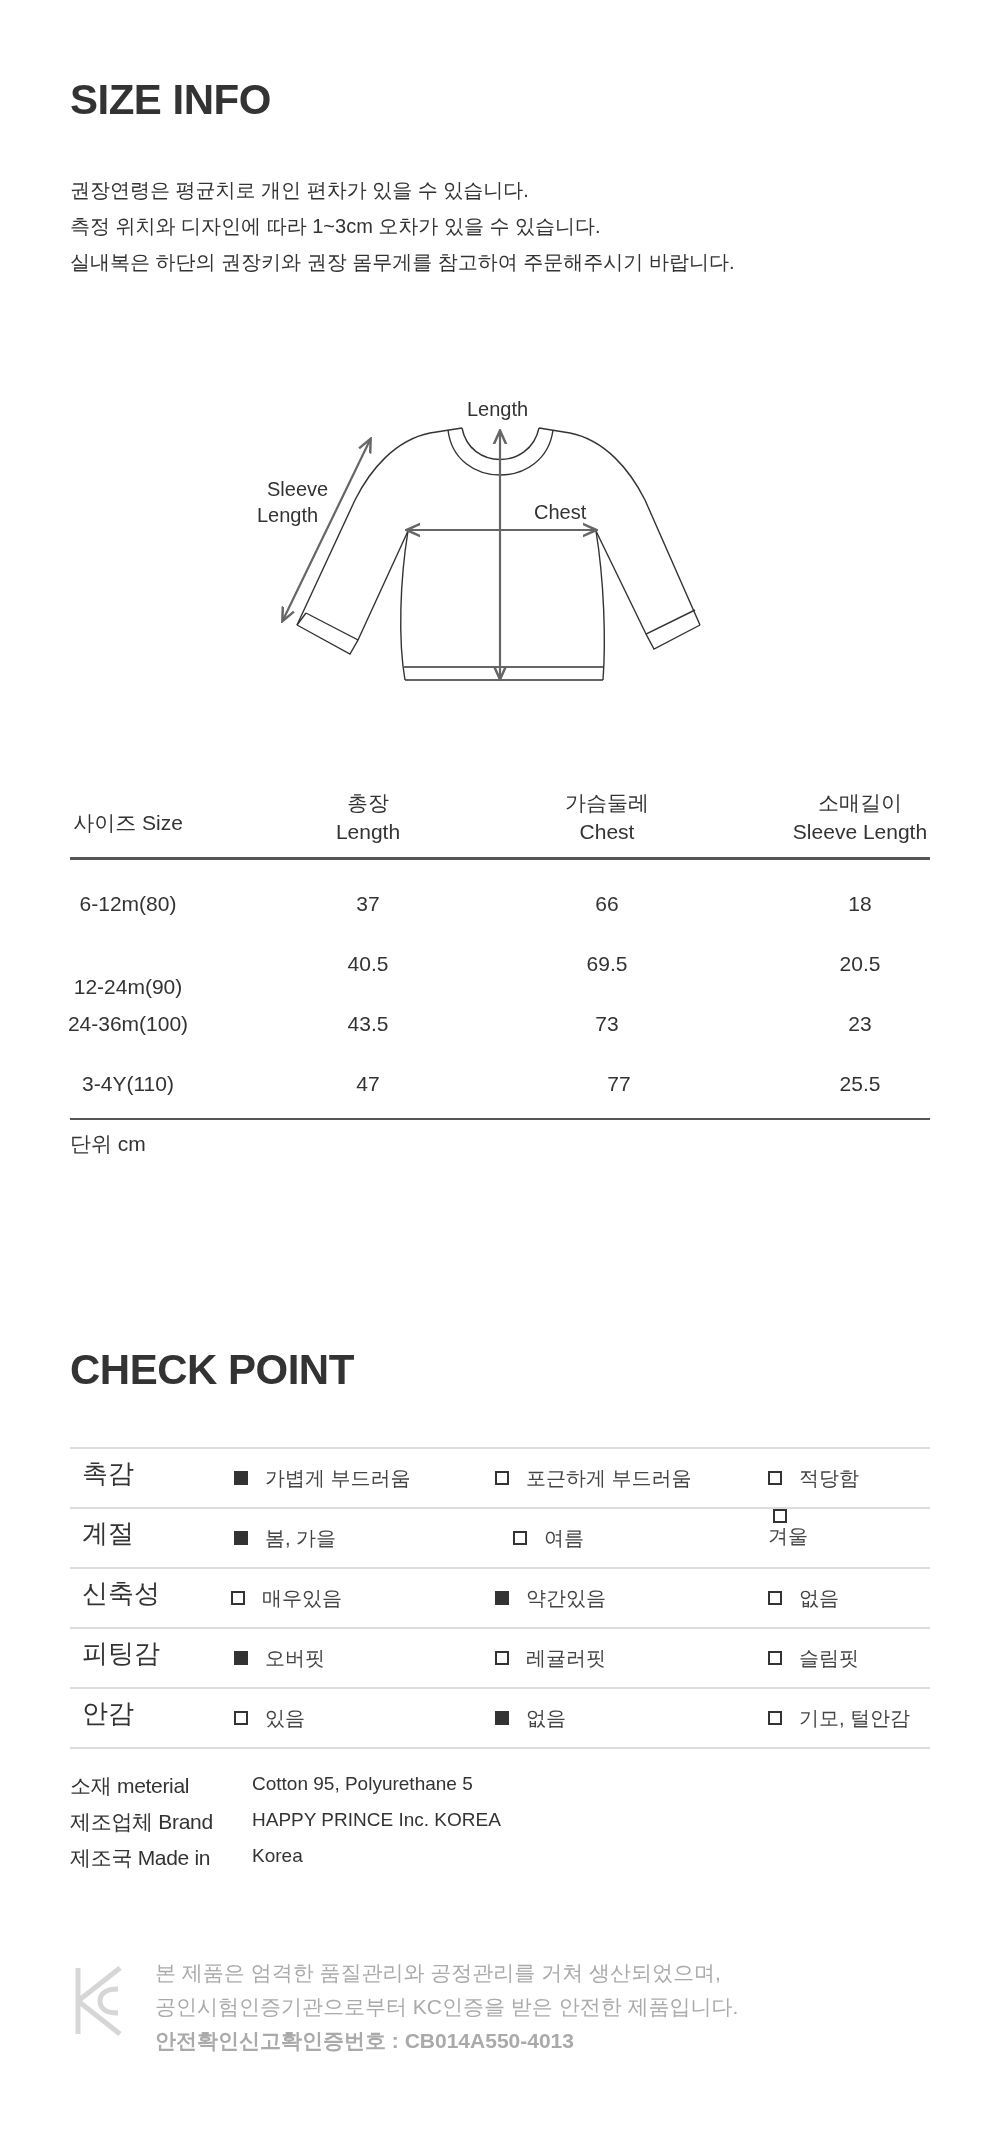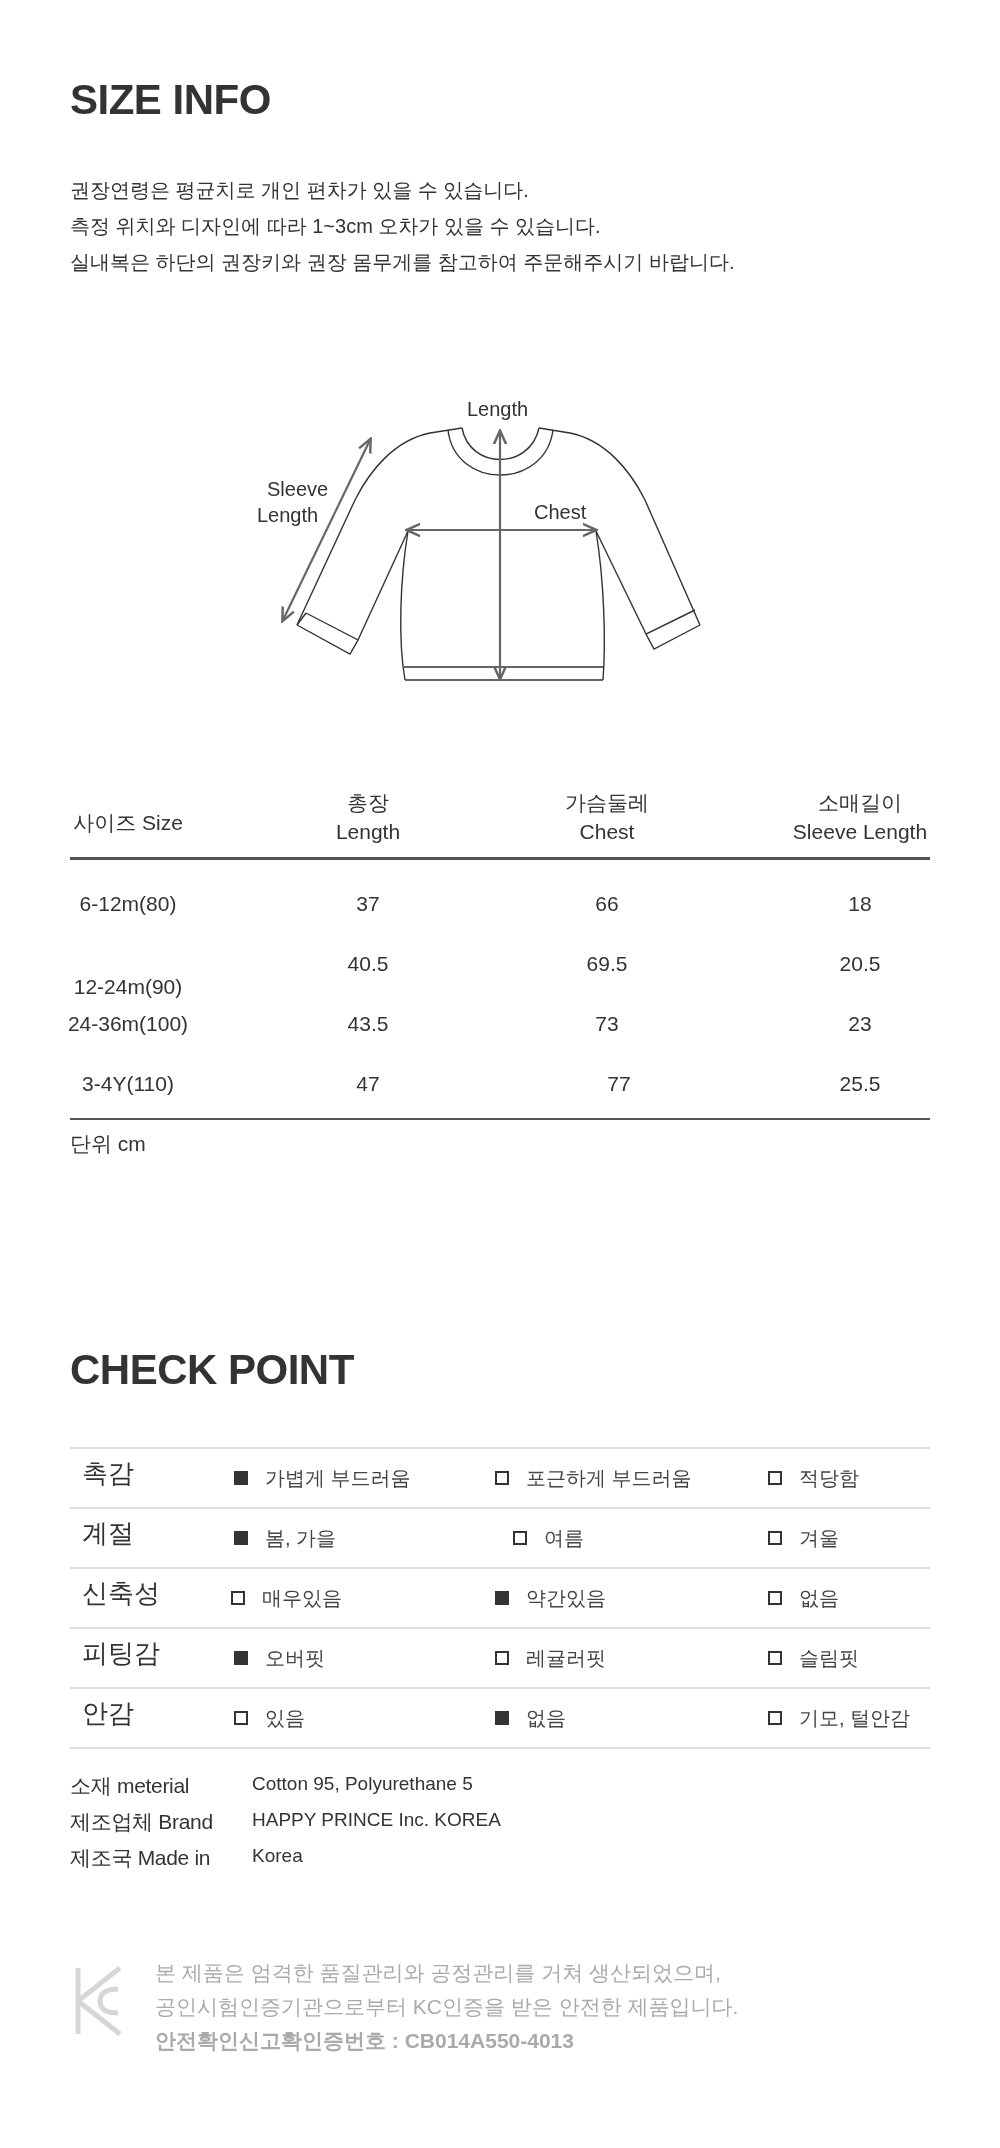--- a/index.html
+++ b/index.html
@@ -161,21 +161,21 @@
     <div class="cp-row">
       <span class="cp-label">계절</span>
       <div class="cp-opt" style="left: 164px;">
         <span class="box on"></span>
         <span class="t">봄, 가을</span>
       </div>
       <div class="cp-opt" style="left: 443px;">
         <span class="box"></span>
         <span class="t">여름</span>
       </div>
-      <div class="cp-opt" style="left: 698px;">
+      <div class="cp-opt" style="left: 698px; flex-direction: column;">
         <span class="box"></span>
         <span class="t">겨울</span>
       </div>
     </div>
     <div class="cp-row">
       <span class="cp-label">신축성</span>
       <div class="cp-opt" style="left: 161px;">
         <span class="box"></span>
         <span class="t">매우있음</span>
       </div>

